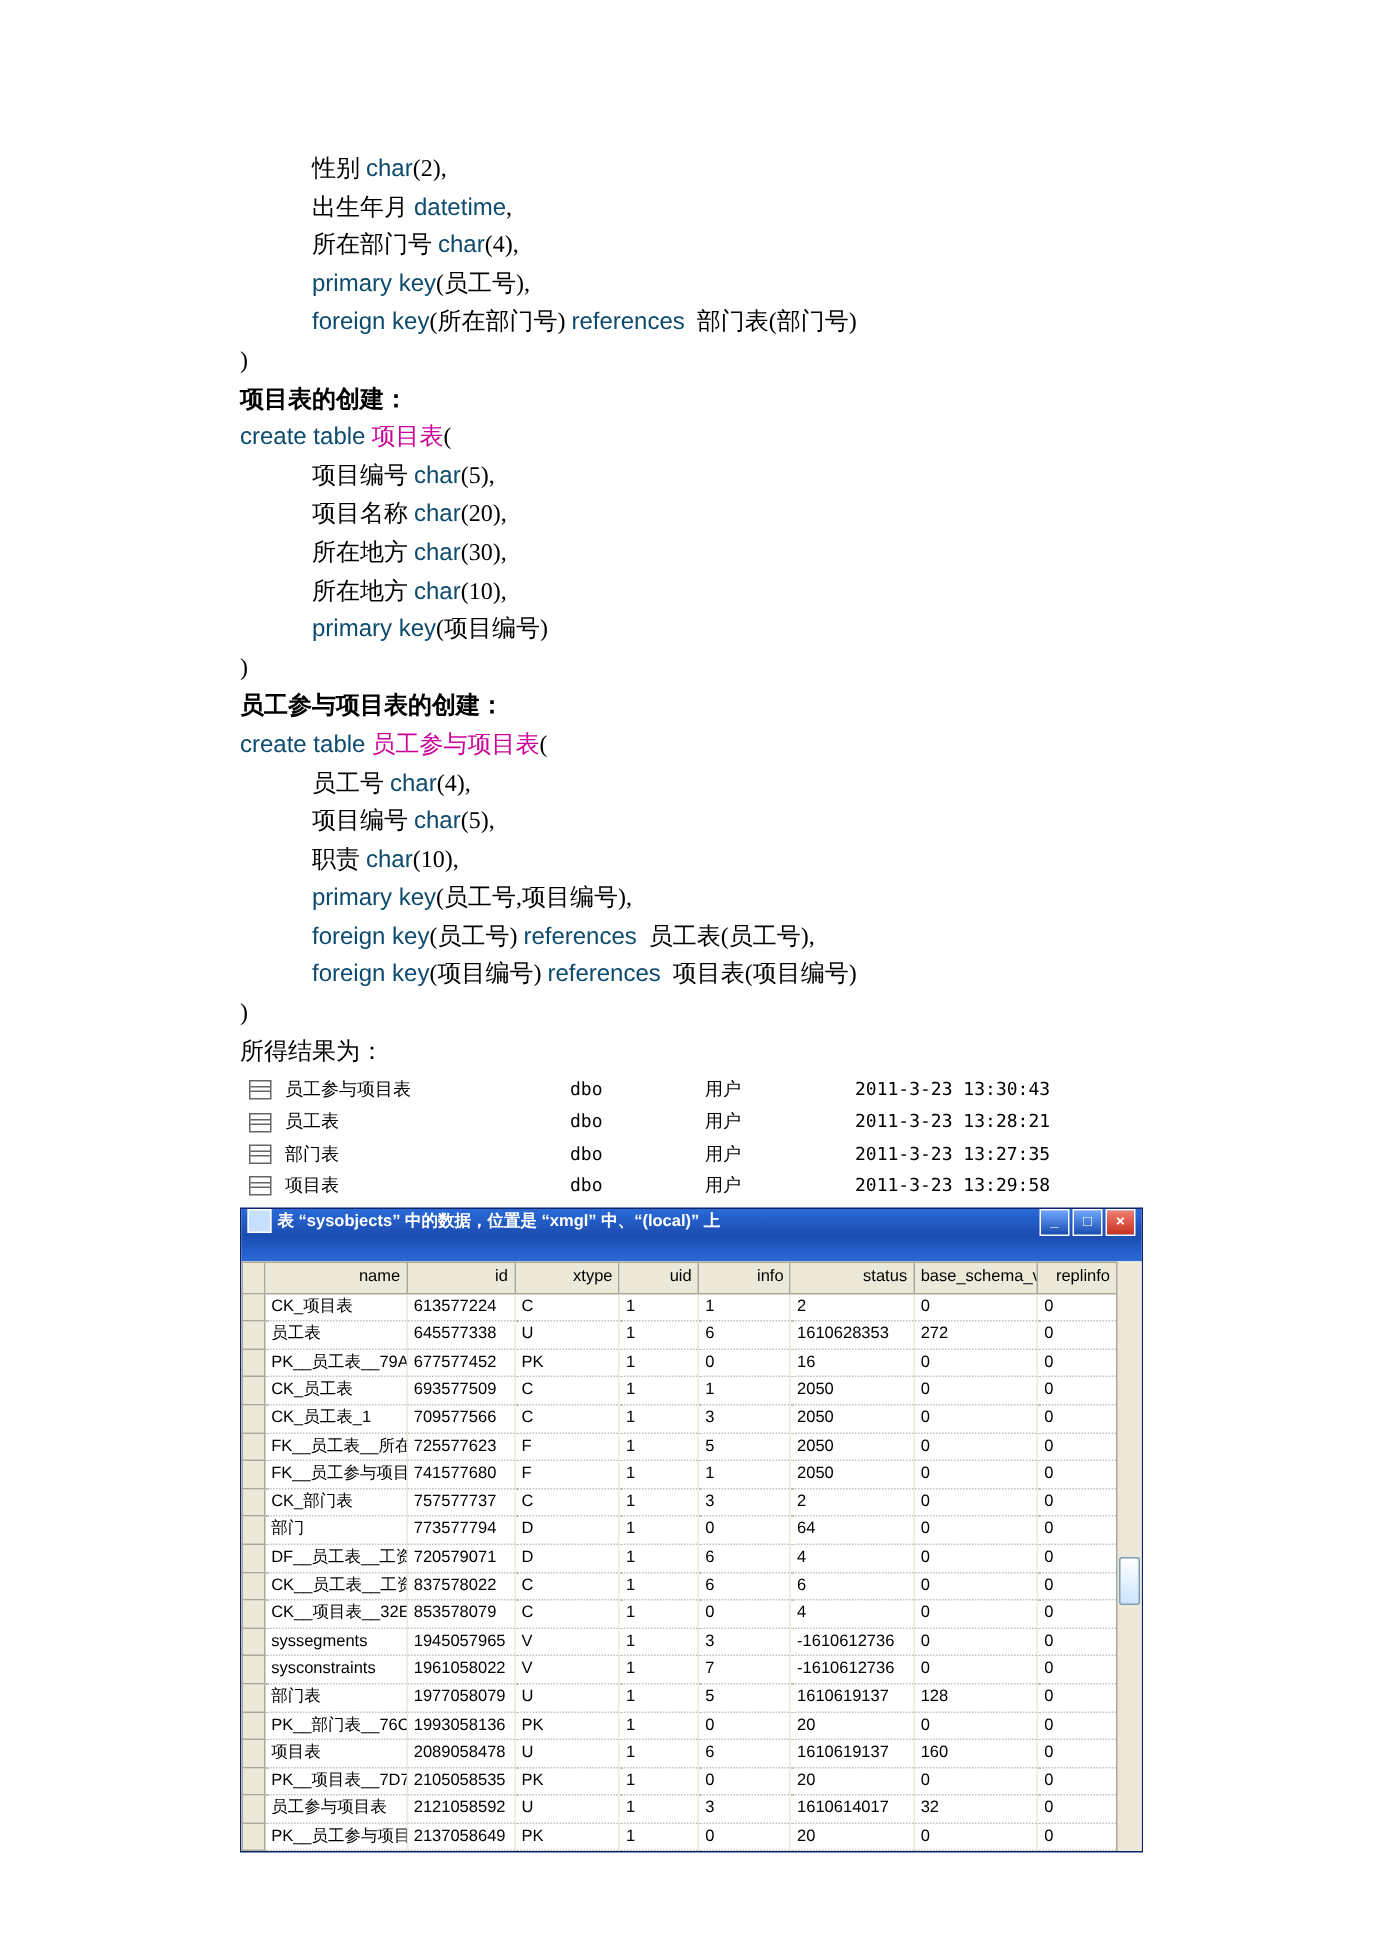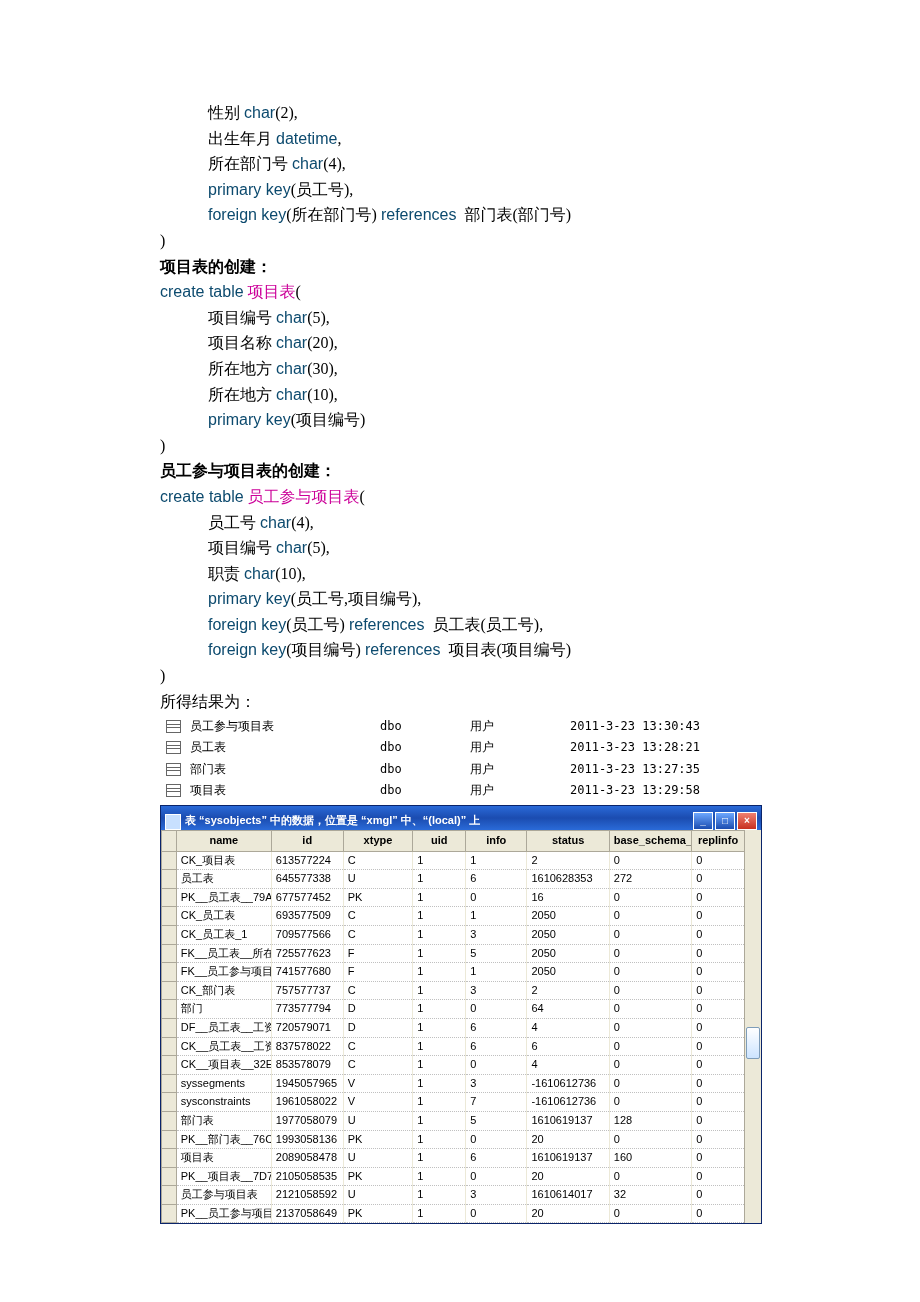--- a/index.html
+++ b/index.html
@@ -58,24 +58,24 @@
   }
 
   .window {
     width: 600px;
     border: 1px solid #0a246a;
     margin-top: 4px;
     font-family: "SimSun", Arial, sans-serif;
     font-size: 11px;
   }
   .titlebar {
-    height: 24px;
+    height: 35px;
     background: linear-gradient(to bottom, #2a6ad8 0%, #1b4cb0 50%, #2a6ad8 100%);
     display: flex;
-    align-items: flex-end;
+    align-items: flex-start;
     color: #fff;
     padding: 0 4px;
   }
   .titlebar .title-icon {
     width: 14px; height: 14px;
     background: #c8e0ff;
     border: 1px solid #fff;
     margin-right: 4px;
     display:inline-block;
   }
@@ -110,22 +110,22 @@
     border-radius: 2px;
   }
   .grid-table {
     border-collapse: collapse;
     width: calc(100% - 16px);
     table-layout: fixed;
   }
   .grid-table th {
     background: #ece9d8;
     border: 1px solid #aca899;
-    font-weight: bold;
-    text-align: center;
+    font-weight: normal;
+    text-align: right;
     padding: 1px 4px;
     font-size: 11px;
     white-space: nowrap;
     overflow: hidden;
   }
   .grid-table td {
     border-bottom: 1px dotted #c0c0c0;
     border-right: 1px solid #ece9d8;
     padding: 0 4px;
     font-size: 11px;

